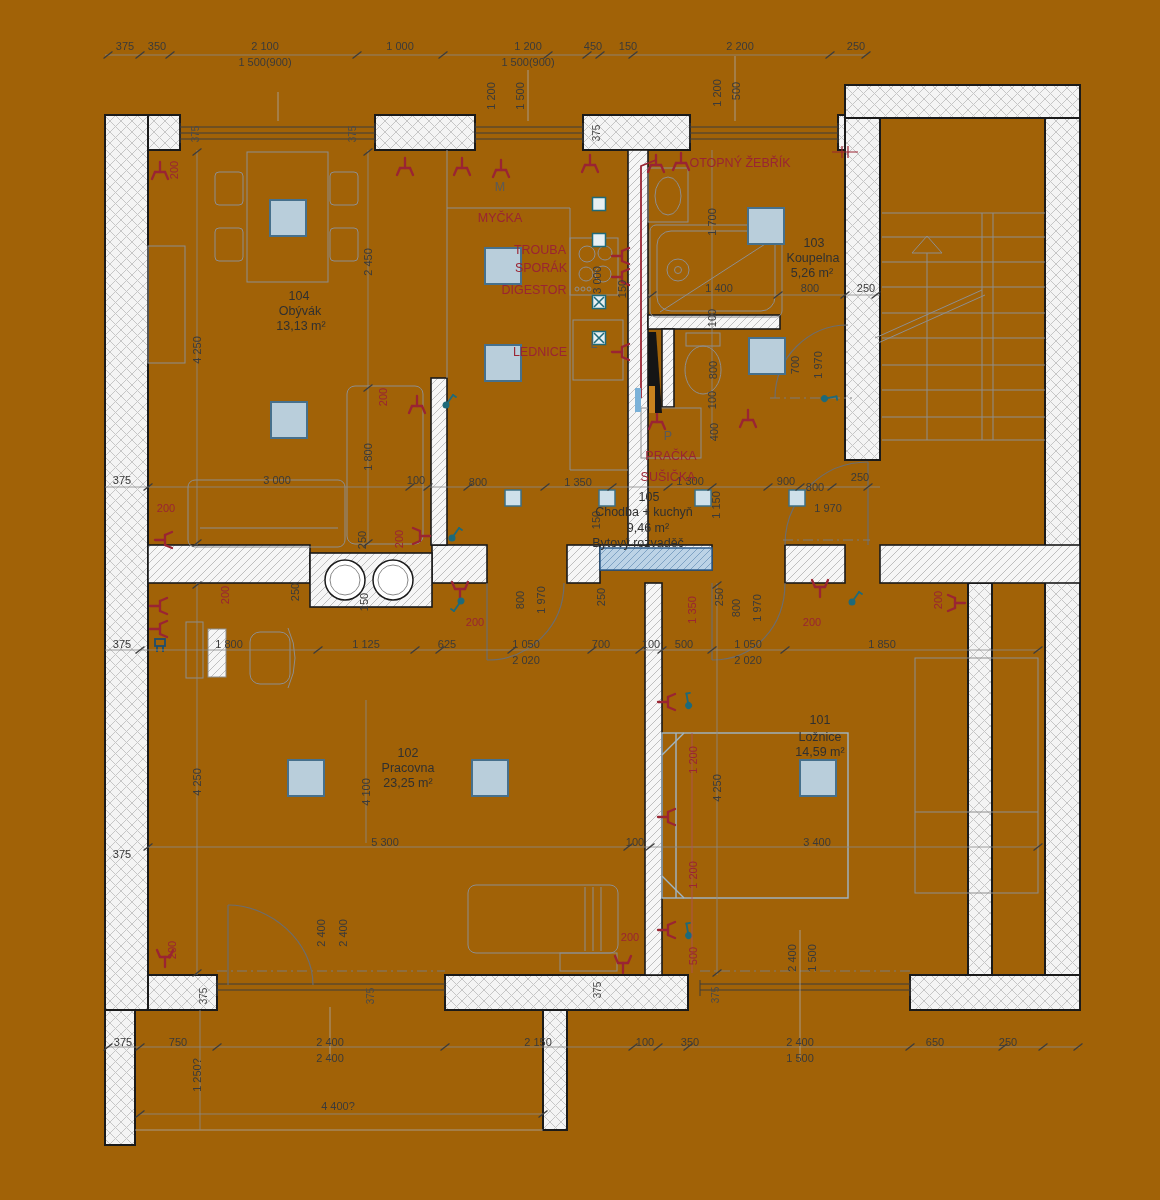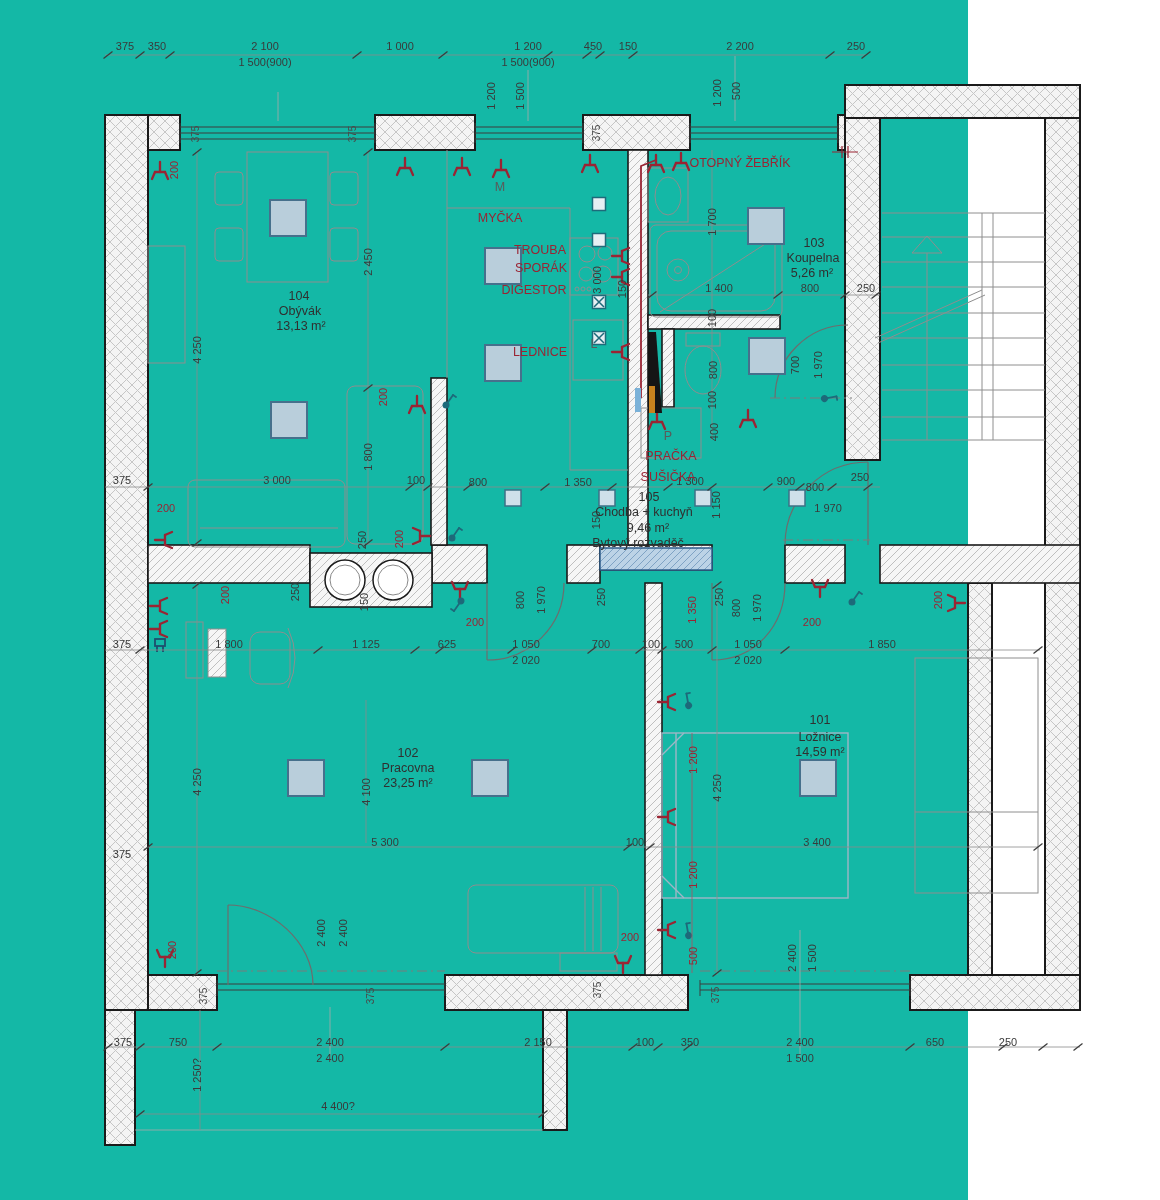--- a/index.html
+++ b/index.html
@@ -1,16 +1,16 @@
 <!DOCTYPE html>
 <html><head>
 <meta charset="utf-8">
 <style>
   html,body{margin:0;padding:0;background:#fff;}
-  .page{width:968px;height:1200px;position:relative;background:#14b8a6;
+  .page{width:1160px;height:1200px;position:relative;background:#a16207;
         font-family:"Liberation Sans",sans-serif;}
   svg text{font-family:"Liberation Sans",sans-serif;}
   .dt{font-size:11px;fill:#3a3a3a;}
   .dtr{font-size:11px;fill:#9a2433;}
   .wlab{font-size:10px;fill:#4a4a4a;}
   .rt1{font-size:12.5px;fill:#303030;}
   .rt2{font-size:12.5px;fill:#303030;}
   .redlab{font-size:12.5px;fill:#9a2433;}
   .graylab{font-size:12.5px;fill:#5a5a5a;}
   .thin{stroke:#8e8e8e;stroke-width:1;fill:none;}

